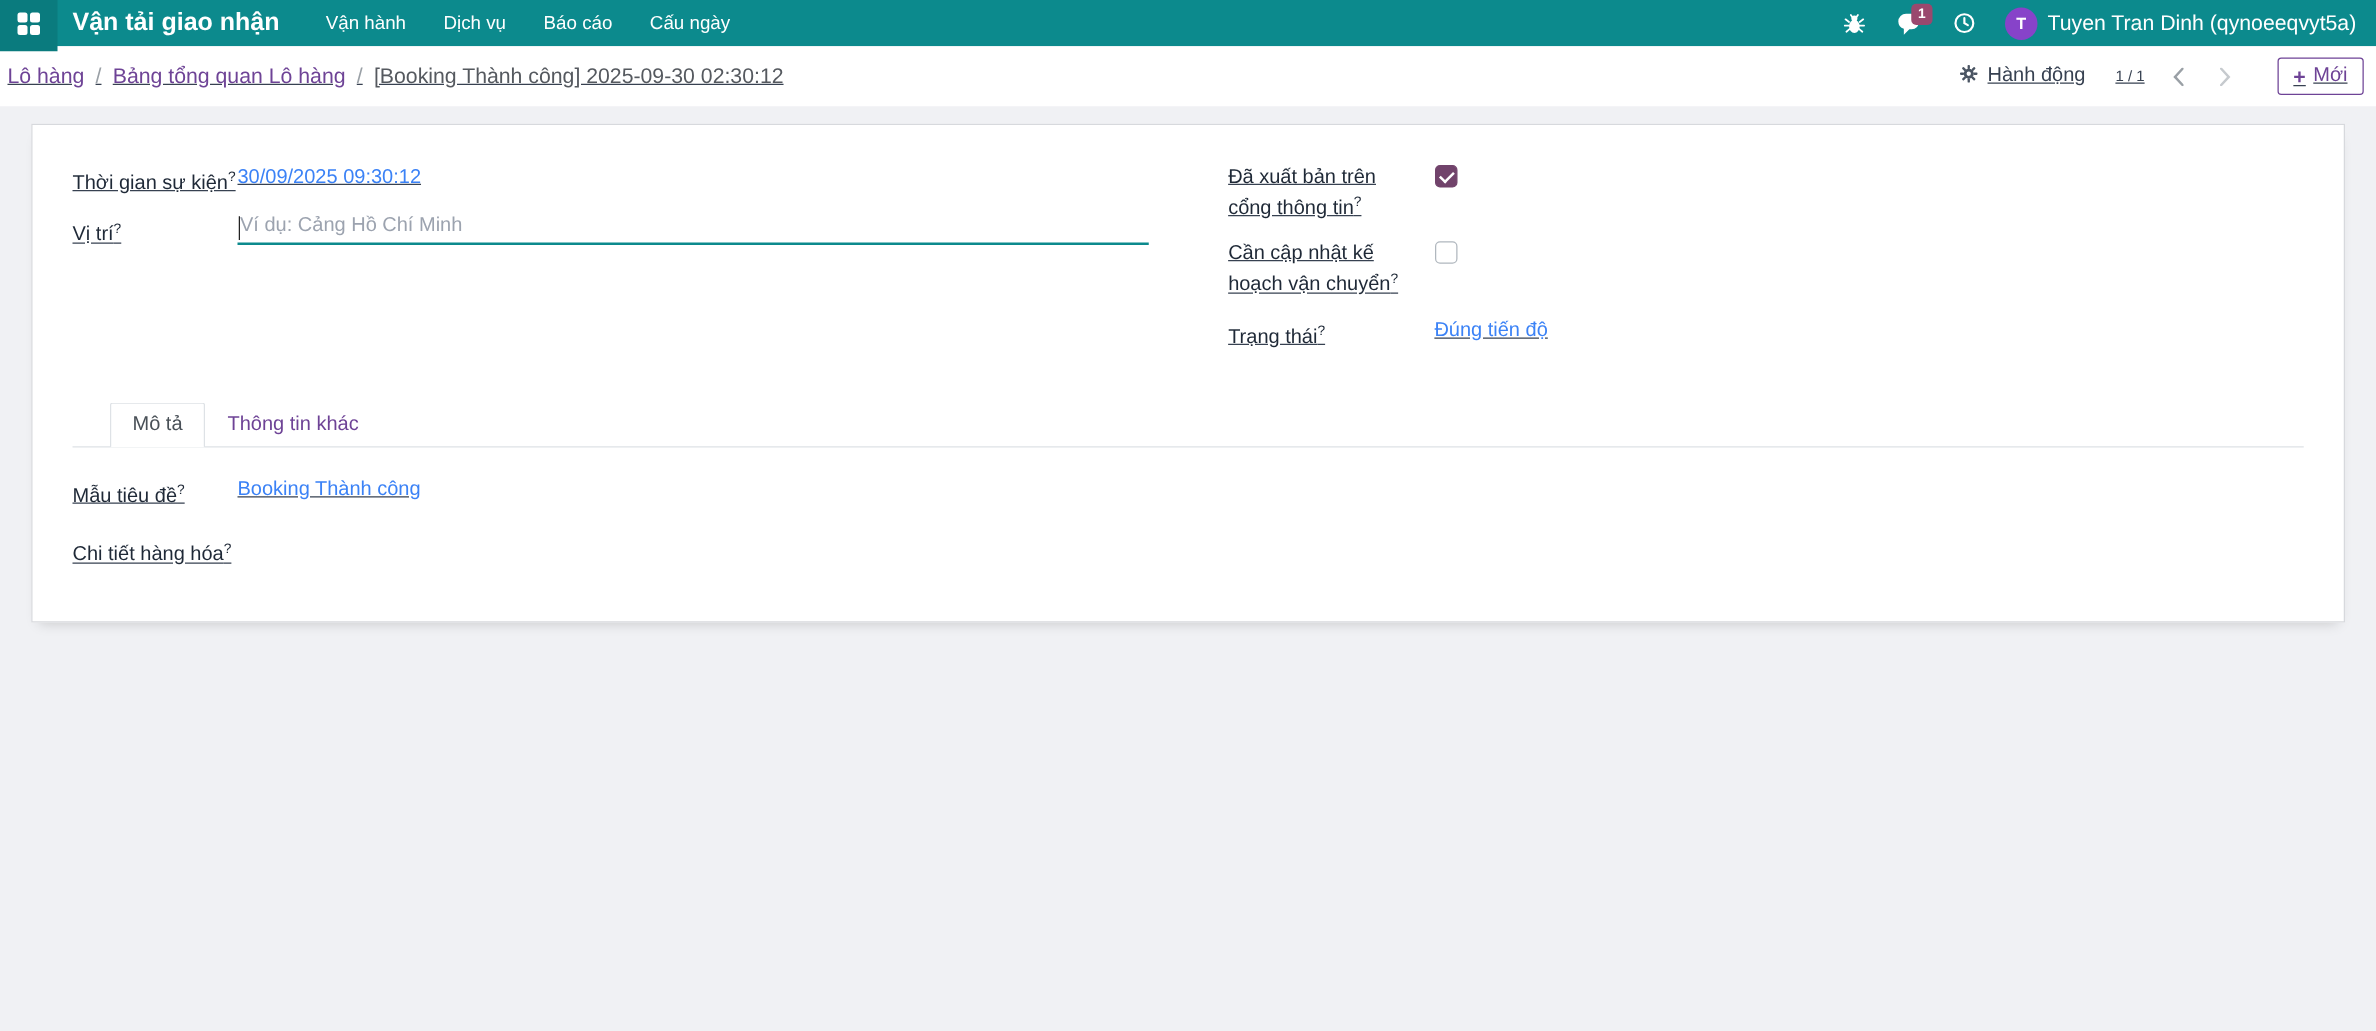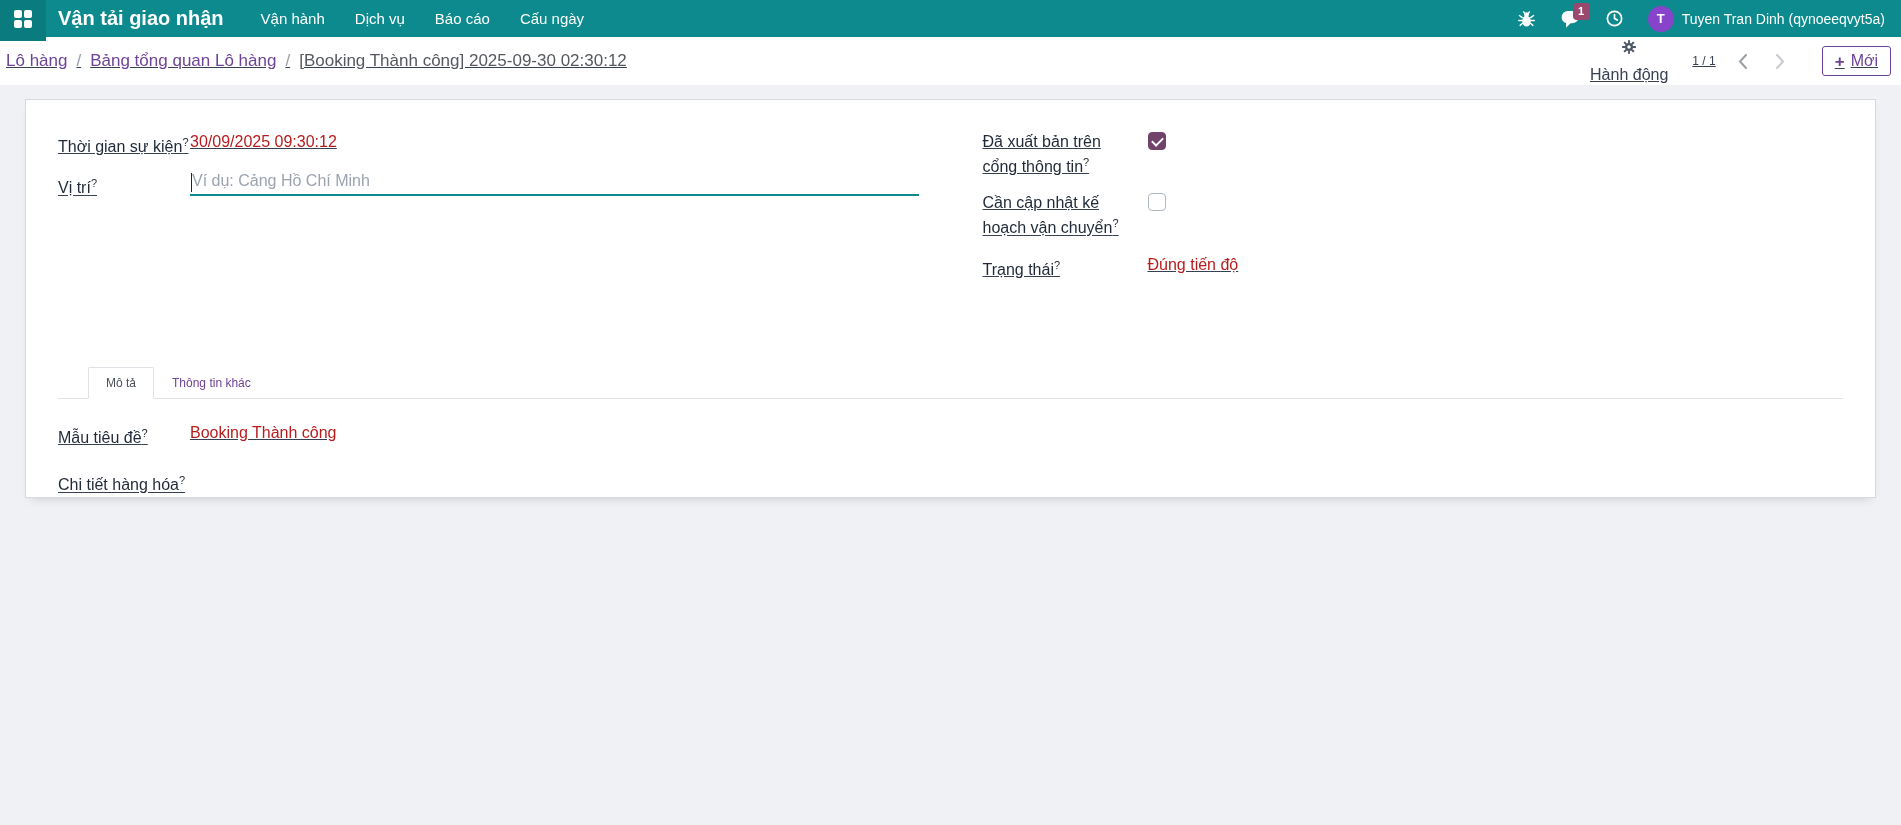--- a/index.html
+++ b/index.html
@@ -16,67 +16,67 @@
   .menu { display:flex; align-items:flex-end; margin-left:14px; }
   .menu a { color:#fff; font-size:15px; text-decoration:none; padding:12px 15px; white-space:nowrap; cursor:pointer; }
   .nav-right { margin-left:auto; display:flex; align-items:center; gap:10px; padding-right:10px; }
   .nav-icon { position:relative; width:34px; height:34px; display:flex; align-items:center; justify-content:center; cursor:pointer; }
   .badge { position:absolute; top:1px; right:-2px; min-width:17px; height:17px; padding:0 4px;
            background:#9a486e; color:#fff; font-size:11px; font-weight:700; border-radius:4px;
            display:flex; align-items:center; justify-content:center; }
   .user { display:flex; align-items:center; gap:8px; cursor:pointer; padding:0 6px; }
   .avatar { width:26px; height:26px; border-radius:50%; background:#8743c9; color:#fff;
             font-size:13px; font-weight:700; display:flex; align-items:center; justify-content:center; }
-  .username { font-size:14px; white-space:nowrap; }
+  .username { font-size:17px; white-space:nowrap; }
 
   
   .control-panel { height:48px; background:#fff; display:flex; align-items:center;
                    justify-content:space-between; padding:0 10px 0 6px;text-decoration:underline; }
   .breadcrumb { display:flex; align-items:center; gap:9px; font-size:17px; white-space:nowrap; }
   .breadcrumb a { color:#6e4396; text-decoration:none; cursor:pointer; }
   .breadcrumb .sep { color:#9aa0a6; }
   .breadcrumb .current { color:#55595f; }
   .cp-right { display:flex; align-items:center; gap:16px; }
   .action-btn { display:flex; align-items:center; gap:7px; background:none; border:none;
-                font-size:16px; color:#374151; cursor:pointer; font-family:inherit;flex-direction:column; }
+                font-size:16px; color:#374151; cursor:pointer; font-family:inherit; }
   .pager { font-size:12px; color:#374151; margin-left:8px; }
   .pg-arrow { display:flex; align-items:center; justify-content:center; width:22px; height:26px; cursor:pointer; }
   .new-btn { display:flex; align-items:center; gap:6px; background:#fff; border:1px solid #6e4396;
              color:#6e4396; font-size:16px; padding:5px 12px; border-radius:3px; cursor:pointer;
              font-family:inherit; margin-left:14px; }
   .new-btn .plus { font-weight:700; font-size:17px; line-height:1; }
 
   
   .content { padding:14px 25px 0 25px; }
   .sheet { background:#fff; border:1px solid #d7d9dd; height:399px; padding:30px 32px 0 32px;
            box-shadow:0 6px 10px -6px rgba(0,0,0,.18); }
   .field-grid { display:grid; grid-template-columns:1fr 1fr; column-gap:64px; }
   .o-row { display:flex; align-items:flex-start; margin-bottom:14px;text-decoration:underline; }
   .o-label { flex:0 0 132px; font-size:16px; font-weight:500; color:#1f2937; line-height:20px; padding-top:2px; }
   .col-right .o-label { flex:0 0 165px; padding-right:18px; }
   sup.help { font-size:11px; color:#1f2937; }
-  .o-value { font-size:16px; color:#b91c1c; line-height:20px; padding-top:2px; cursor:text; }
+  .o-value { font-size:16px; color:#3b82f6; line-height:20px; padding-top:2px; cursor:text; }
   .o-input-wrap { position:relative; flex:1; }
   .o-input { width:100%; border:none; border-bottom:2px solid #0c8a8d; font-size:16px;
              font-family:inherit; color:#404650; padding:1px 2px 4px 2px; outline:none; background:transparent; }
   .o-input::placeholder { color:#9ca3af; opacity:1; }
   .caret { position:absolute; left:1px; top:2px; width:1px; height:19px; background:#222; animation:blink 1s step-end infinite; }
   @keyframes blink { 50% { opacity:0; } }
 
   .o-check { appearance:none; -webkit-appearance:none; width:18px; height:18px; border:1px solid #b0b7be;
              border-radius:4px; background:#fff; cursor:pointer; position:relative; margin-top:2px; }
   .o-check:checked { background:#71436b; border-color:#71436b; }
   .o-check:checked::after { content:""; position:absolute; left:5.5px; top:2px; width:5px; height:9px;
              border:solid #fff; border-width:0 2px 2px 0; transform:rotate(45deg); }
 
   
   .notebook { margin-top:28px; }
   .tabs { display:flex; border-bottom:1px solid #dee2e6; padding-left:30px; }
-  .tab { font-size:12px; padding:8px 17px; text-decoration:none; color:#6e4396; cursor:pointer;
-         border:1px solid transparent; margin-bottom:-1px; white-space:nowrap;margin-top:45px; }
+  .tab { font-size:16px; padding:8px 17px; text-decoration:none; color:#6e4396; cursor:pointer;
+         border:1px solid transparent; margin-bottom:-1px; white-space:nowrap; }
   .tab.active { color:#495057; background:#fff; border-color:#dee2e6 #dee2e6 #fff #dee2e6; border-radius:2px 2px 0 0; }
   .tab-content { padding-top:22px; }
   .tab-content .o-row { margin-bottom:20px; }
 </style>
 </head>
 <body>
 
 <header class="navbar">
   <button class="apps-btn">
     <span class="grid-icon">

